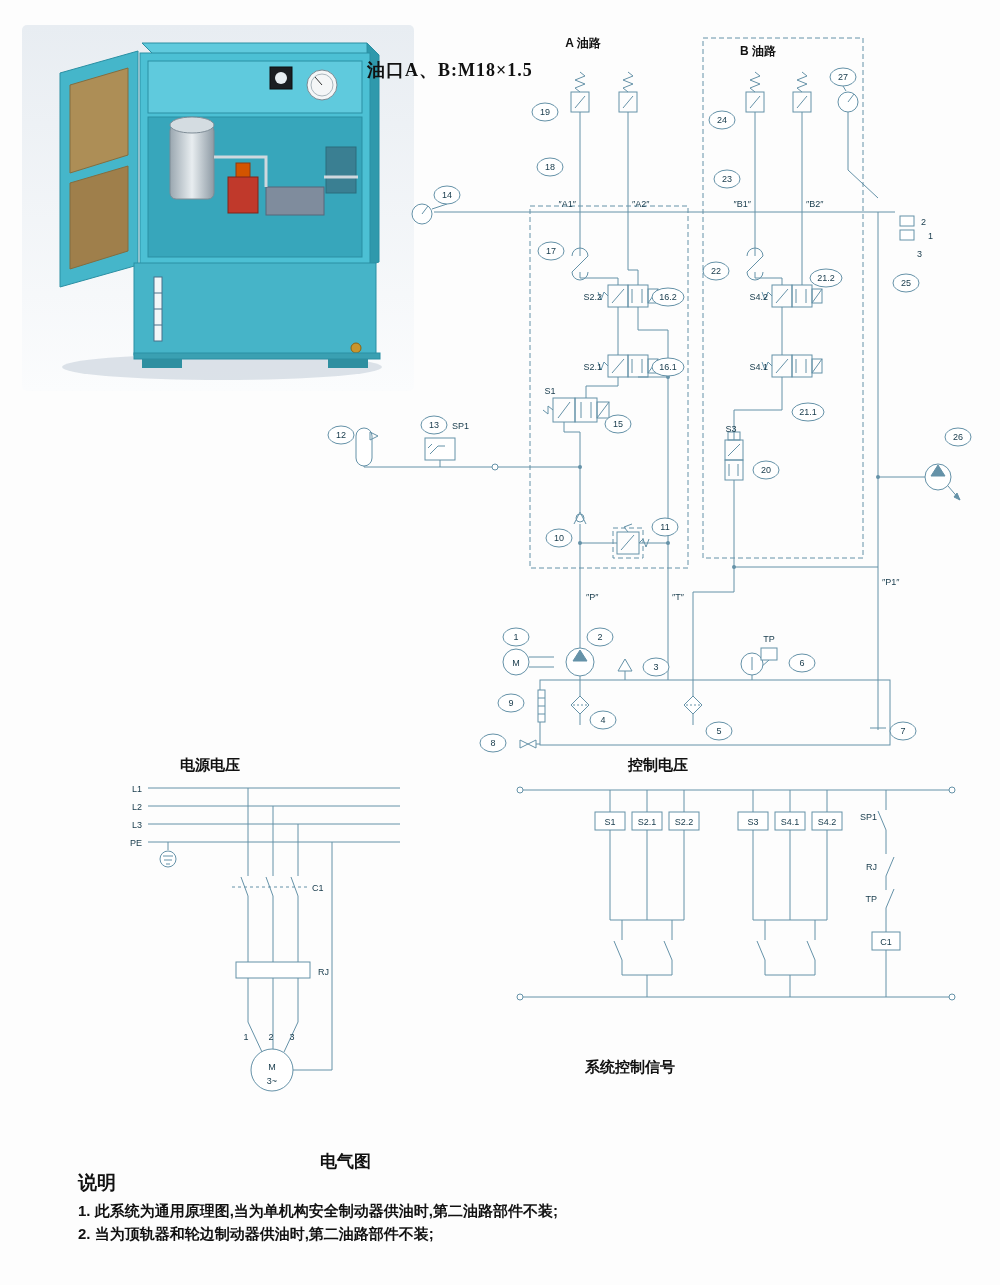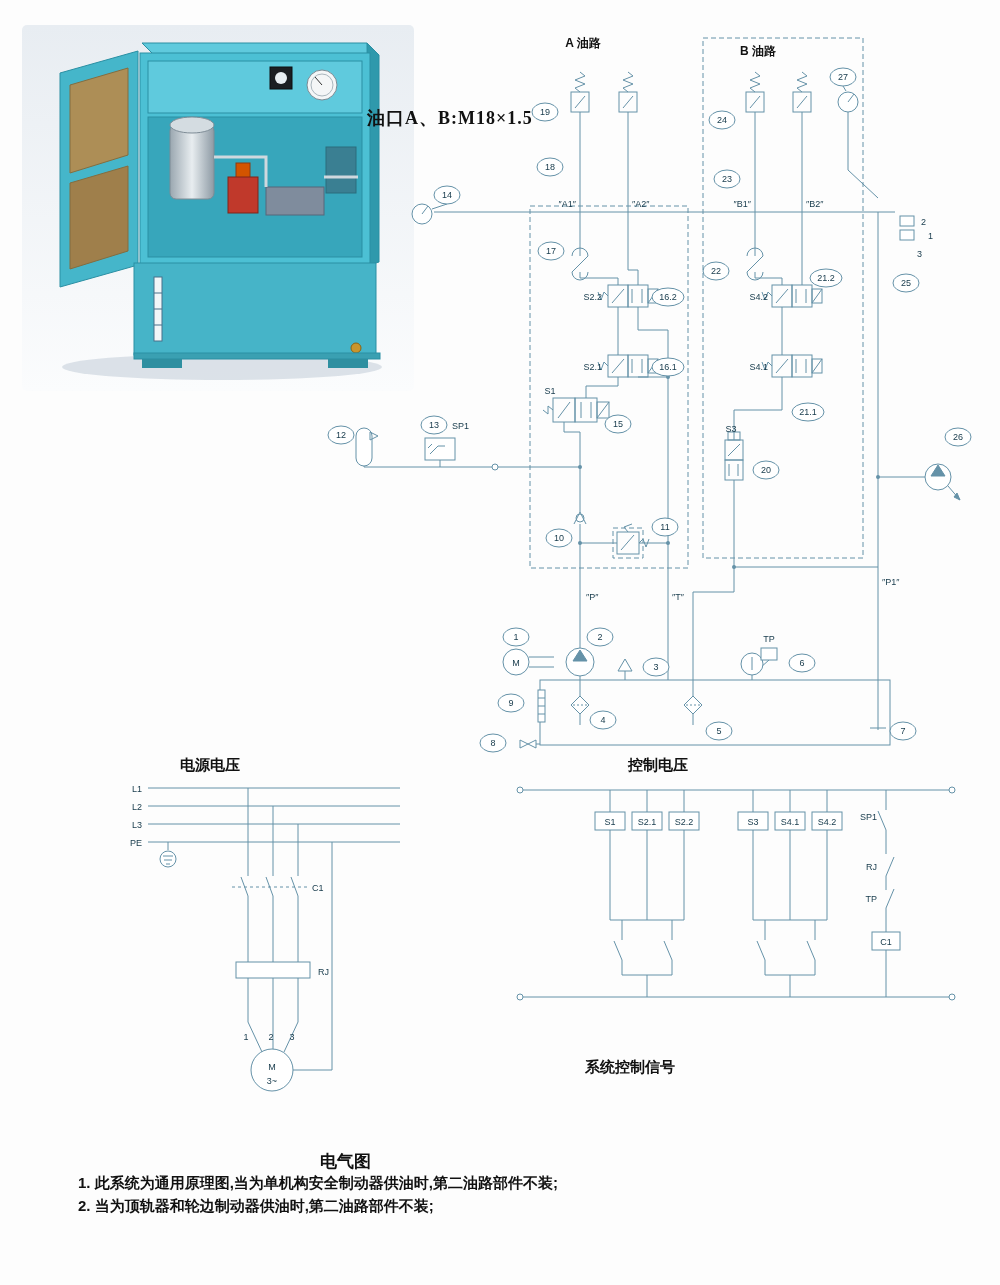--- a/index.html
+++ b/index.html
@@ -1,20 +1,20 @@
 <!DOCTYPE html>
 <html><head>
 <meta charset="utf-8">
 <style>
   html,body{margin:0;padding:0;background:#fff;}
   .page{position:relative;width:1000px;height:1285px;background:#fdfdfd;
         font-family:"Liberation Sans","DejaVu Sans",sans-serif;overflow:hidden;color:#15394a;}
   .abs{position:absolute;}
   .main-title{left:367px;top:58px;font-size:18px;font-weight:bold;color:#111;
-              font-family:"Liberation Serif","DejaVu Serif",serif;letter-spacing:1px;margin-top:48px;}
+              font-family:"Liberation Serif","DejaVu Serif",serif;letter-spacing:1px;}
   .elec-caption{left:320px;top:1150px;width:150px;font-size:17px;font-weight:bold;color:#111;}
   .notes{left:78px;top:1170px;color:#111;}
   .notes-title{font-size:19px;font-weight:bold;margin-bottom:6px;}
   .note-item{font-size:15px;font-weight:bold;margin:4px 0;}
   svg text{fill:#15394a;font-size:9px;font-family:"Liberation Sans","DejaVu Sans",sans-serif;}
   .balloon ellipse{fill:#fff;stroke:#6592a8;stroke-width:1;}
   .balloon text{text-anchor:middle;}
   .pipes, .sym{stroke:#6592a8;stroke-width:1;fill:none;}
   .dashbox{stroke:#6592a8;stroke-width:1;fill:none;stroke-dasharray:5,3;}
   .boxf{fill:#fff;stroke:#6592a8;stroke-width:1;}
@@ -544,17 +544,18 @@
       <text x="797" y="152" text-anchor="end">TP</text>
       <text x="806" y="195" text-anchor="middle">C1</text>
 
       <text class="big" x="505" y="322">系统控制信号</text>
     </svg>
   </div>
 
   <div class="abs elec-caption">电气图</div>
 
   <div class="abs notes">
+    <div class="notes-title">说明</div>
     <div class="note-item">1. 此系统为通用原理图,当为单机构安全制动器供油时,第二油路部件不装;</div>
     <div class="note-item">2. 当为顶轨器和轮边制动器供油时,第二油路部件不装;</div>
   </div>
 
 </div>
 
 </body></html>

